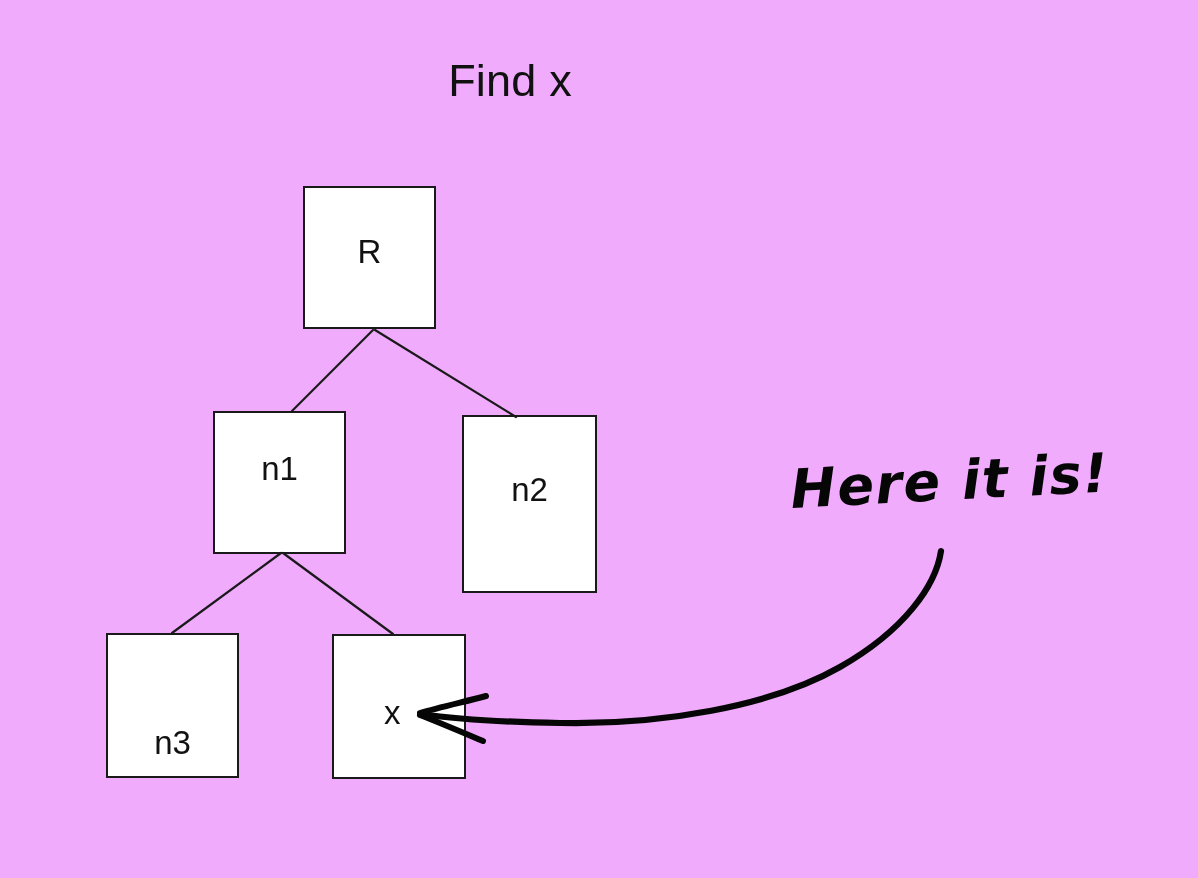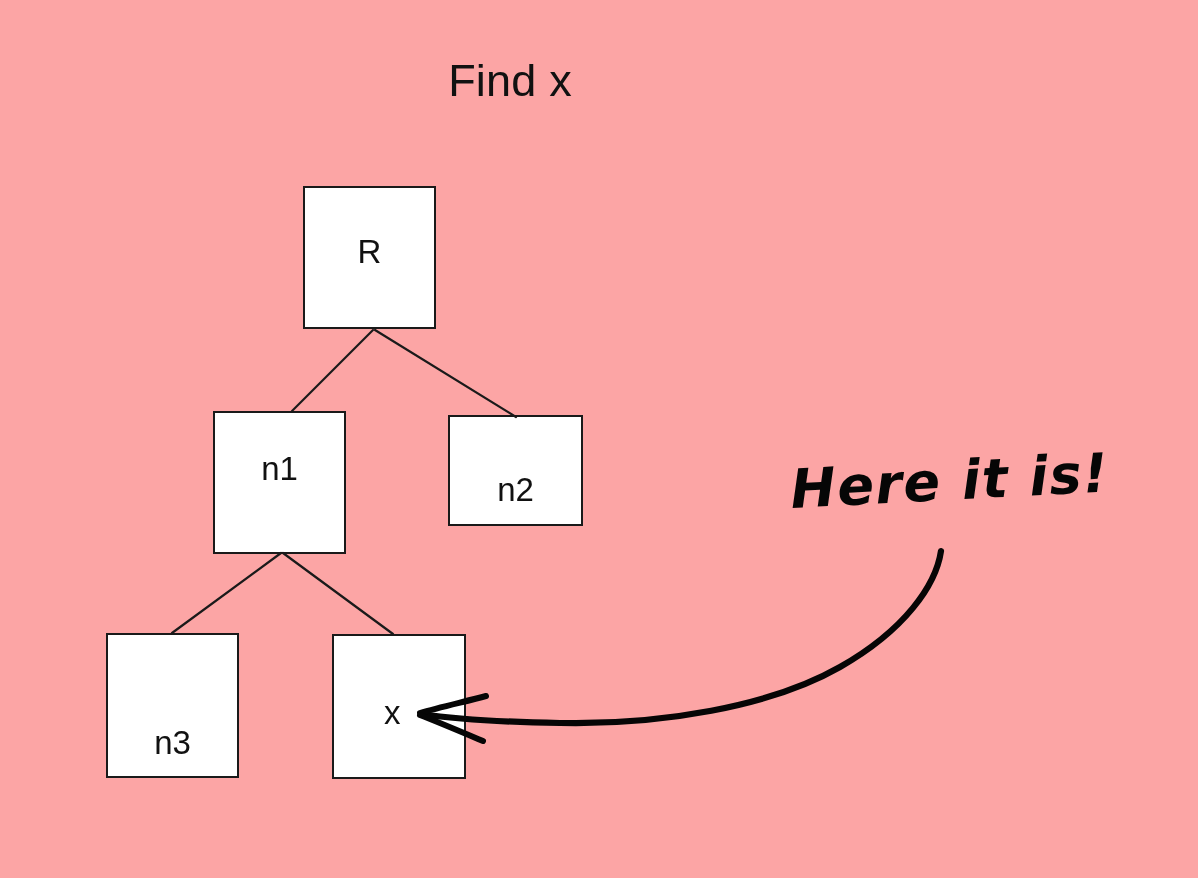--- a/index.html
+++ b/index.html
@@ -9,21 +9,21 @@
     background: #ffffff;
   }
   body {
     font-family: "Liberation Sans", sans-serif;
     -webkit-font-smoothing: antialiased;
   }
   #canvas {
     position: relative;
     width: 1198px;
     height: 878px;
-    background: #fca5a5;
+    background: #f0abfc;
     overflow: hidden;
   }
   
   .slide-title {
     position: absolute;
     left: 0;
     top: 58px;
     width: 1020px;
     text-align: center;
     font-family: "Liberation Sans", sans-serif;
@@ -97,21 +97,21 @@
   <div class="slide-title">Find x</div>
 
   <div class="node" id="node-R" style="left:303px; top:186px; width:133px; height:143px;">
     <div class="node-label" style="top:47px;">R</div>
   </div>
 
   <div class="node" id="node-n1" style="left:213px; top:411px; width:133px; height:143px;">
     <div class="node-label" style="top:39px;">n1</div>
   </div>
 
-  <div class="node" id="node-n2" style="left:448px; top:415px; width:135px; height:111px;">
+  <div class="node" id="node-n2" style="left:462px; top:415px; width:135px; height:178px;">
     <div class="node-label" style="top:56px;">n2</div>
   </div>
 
   <div class="node" id="node-n3" style="left:106px; top:633px; width:133px; height:145px;">
     <div class="node-label" style="top:55px;margin-top:36px;">n3</div>
   </div>
 
   <div class="node" id="node-x" style="left:332px; top:634px; width:134px; height:145px;">
     <div class="node-label" style="top:60px; text-align:left; padding-left:50px; width:auto;">x</div>
   </div>

